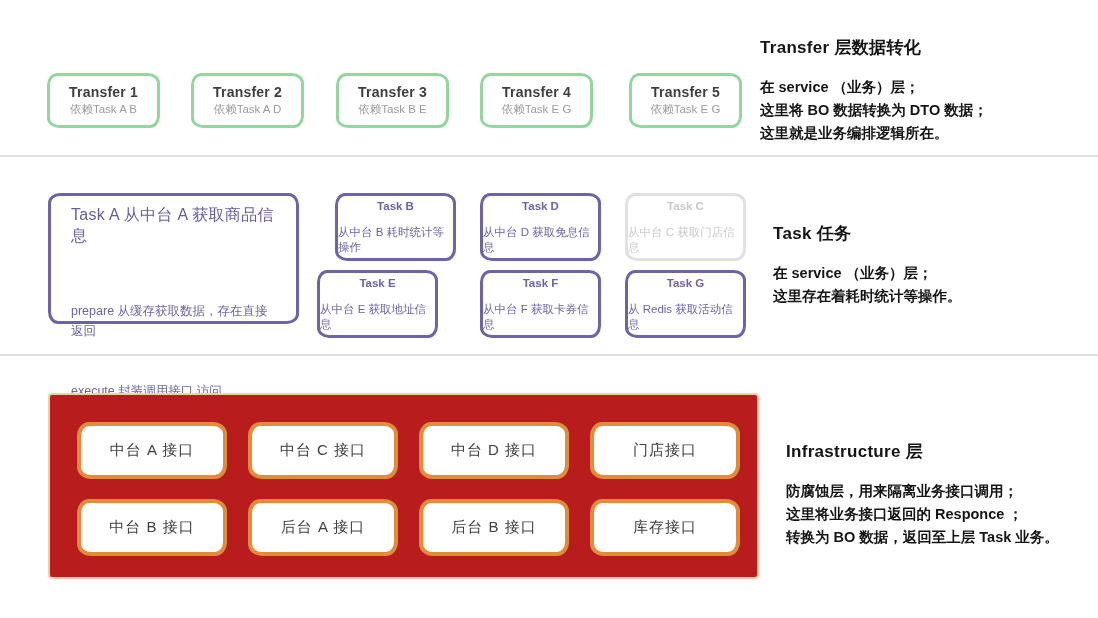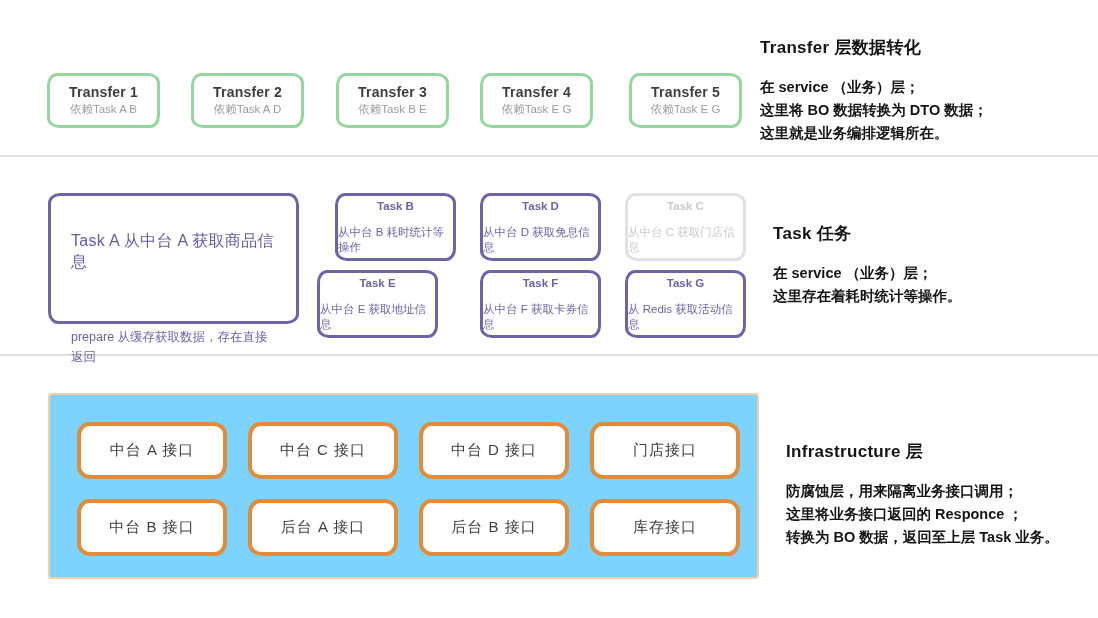--- a/index.html
+++ b/index.html
@@ -50,21 +50,21 @@
   
   .taskA-box {
     position: absolute;
     left: 48px;
     top: 193px;
     width: 251px;
     height: 131px;
     border: 3px solid #6c64a4;
     border-radius: 12px 10px 12px 10px / 10px 12px 10px 12px;
     background: #fff;
-    padding: 35px 18px 0 20px;
+    padding: 9px 18px 0 20px;
   }
   .taskA-title {
     font-size: 16px;
     font-weight: 500;
     color: #655d9d;
     letter-spacing: .3px;
   }
   .taskA-lines {
     margin-top: 14px;
     font-size: 12.5px;
@@ -99,21 +99,21 @@
   .task-box.disabled .k-sub { color: #c9c9c9; }
   
   .infra-container {
     position: absolute;
     left: 48px;
     top: 393px;
     width: 711px;
     height: 186px;
     border: 2px solid #f4cda6;
     border-radius: 4px;
-    background: #7dd3fc;
+    background: #b91c1c;
   }
   .infra-box {
     position: absolute;
     width: 150px;
     height: 57px;
     border: 4px solid #e08c3a;
     border-radius: 12px 14px 12px 14px / 14px 12px 14px 12px;
     background: #fff;
     display: flex;
     align-items: center;

